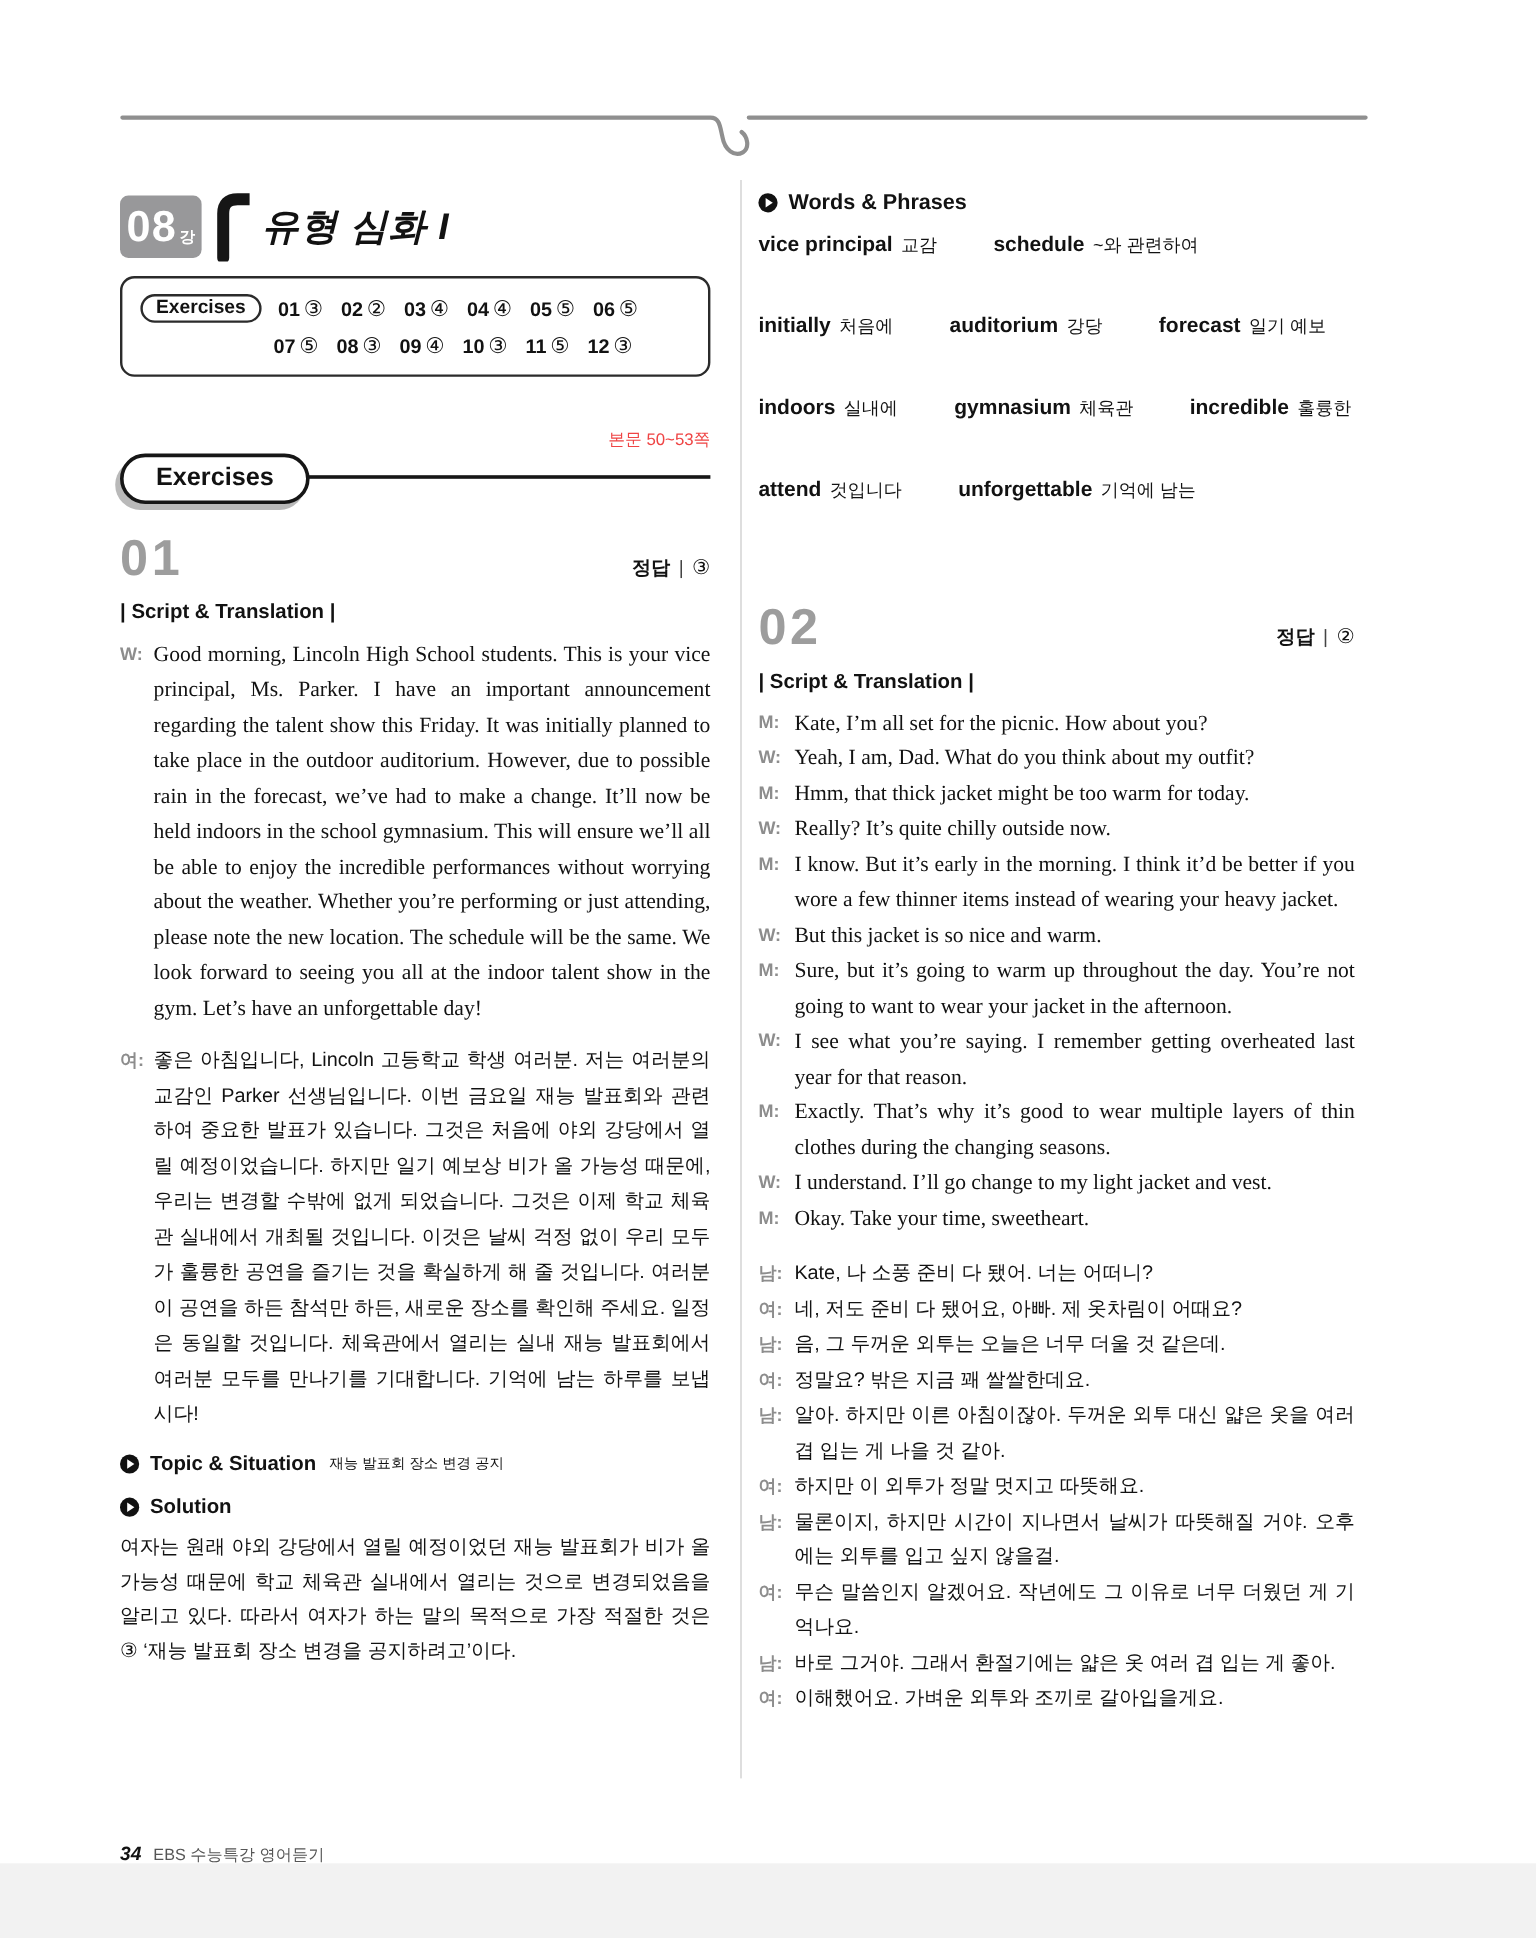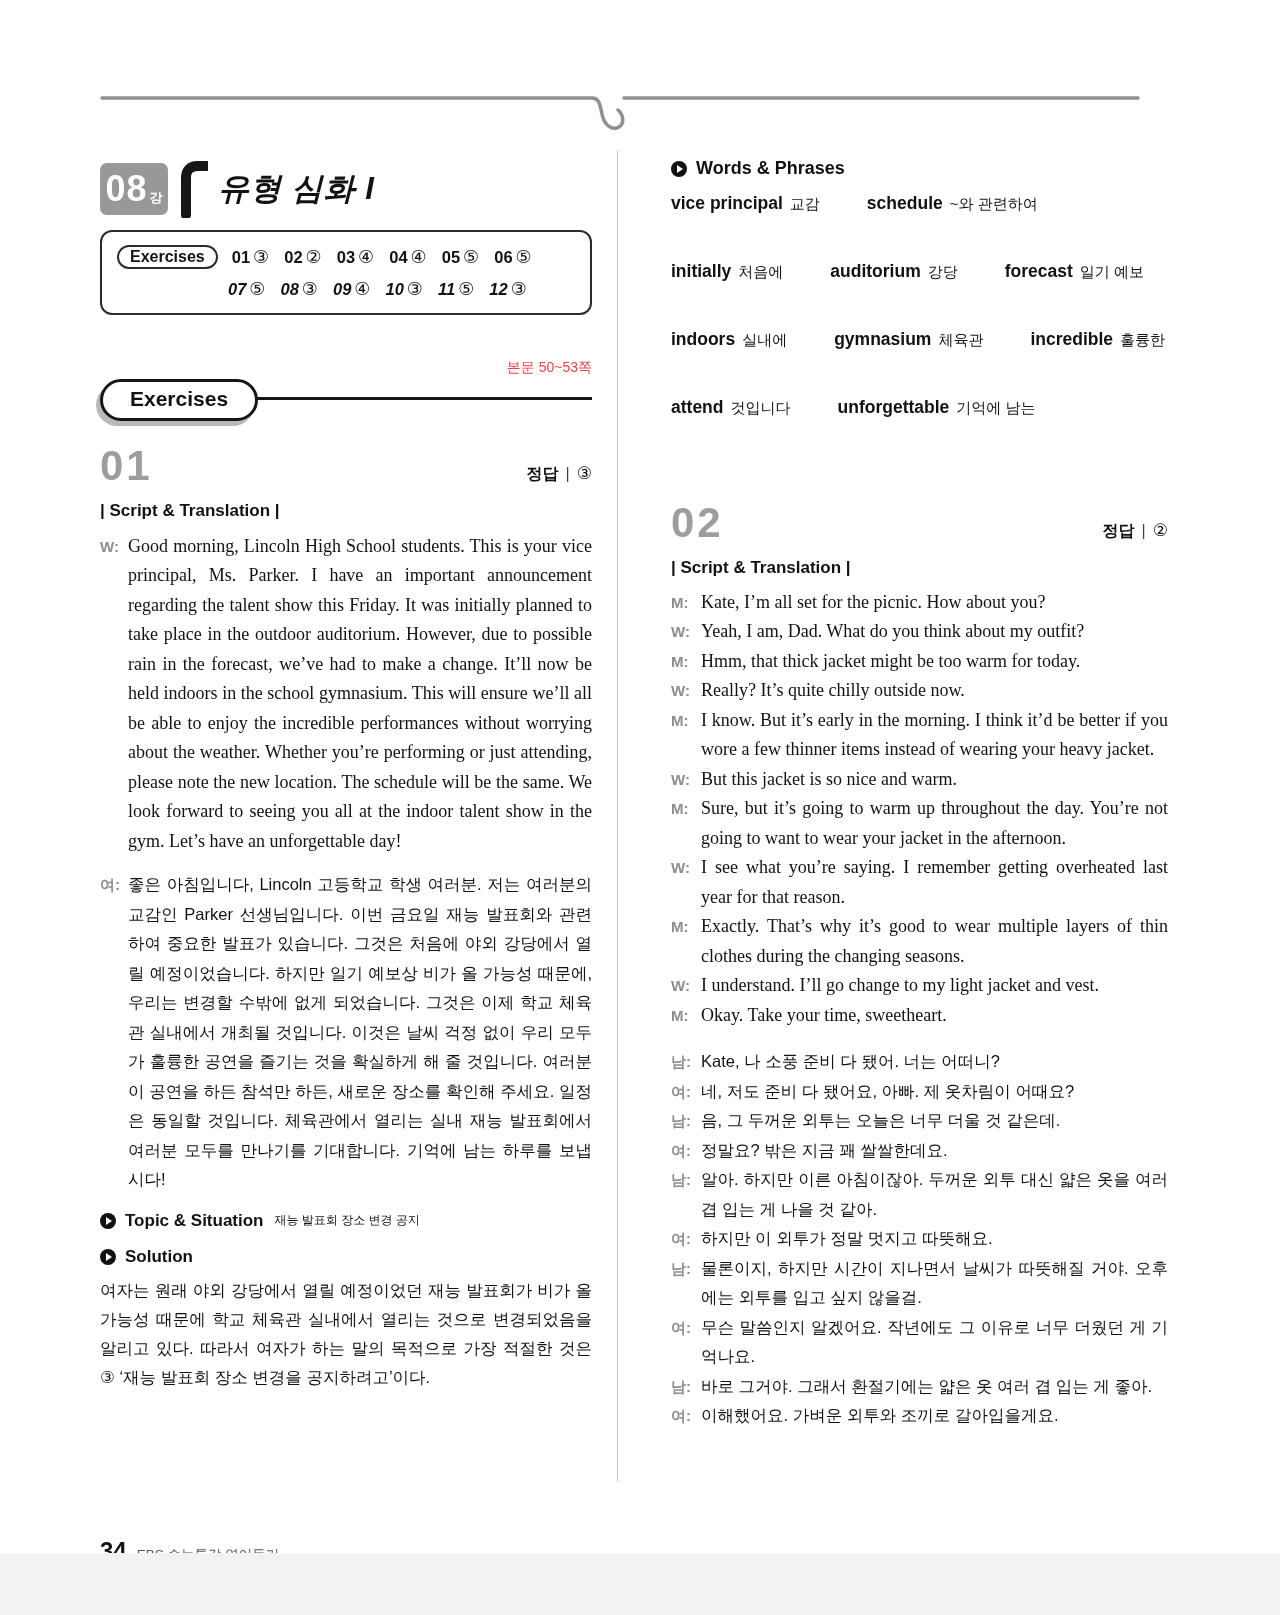--- a/index.html
+++ b/index.html
@@ -7,37 +7,37 @@
     position:relative; width:1280px; height:1553px; background:#ffffff;
     font-family:"Liberation Sans","DejaVu Sans",sans-serif; color:#121212;
     overflow:hidden; margin:0 auto;
   }
   
   .top-rule { position:absolute; left:100px; top:92px; }
   
   .v-divider { position:absolute; left:617px; top:150px; width:1px; height:1332px; background:#c9c9c9; }
 
   .col-left  { position:absolute; left:100px; top:160px; width:492px; }
-  .col-right { position:absolute; left:671px; top:158px; width:497px; }
+  .col-right { position:absolute; left:632px; top:158px; width:497px; }
 
   
   .chapter-head { display:flex; align-items:center; gap:8px; height:58px; }
   .num-box {
     width:68px; height:52px; background:#98989a; border-radius:7px;
     display:flex; align-items:center; justify-content:center; color:#fff;
   }
   .cnum { font-size:36px; font-weight:bold; letter-spacing:1px; line-height:1; }
   .csuf { font-size:13px; font-weight:bold; align-self:flex-end; margin:0 0 8px 2px; }
   .hook { margin-left:4px; }
   .chapter-title { font-size:31px; font-weight:bold; margin-left:2px; letter-spacing:1px;font-style:italic; }
 
   
   .answer-box { margin-top:12px; border:2px solid #2b2b2b; border-radius:12px; padding:13px 15px; }
   .ab-row { display:flex; align-items:center; gap:14px; }
-  .ab-row.row2 { margin-left:111px; margin-top:9px;font-style:italic; }
+  .ab-row.row2 { margin-left:111px; margin-top:9px; }
   .pill-sm {
     border:2px solid #2b2b2b; border-radius:15px; padding:1px 11px;
     font-weight:bold; font-size:16px; white-space:nowrap;
   }
   .answers { display:flex; gap:15px; flex-wrap:nowrap; }
   .ans-item { white-space:nowrap; font-size:16.5px; }
   .ans-item .q { font-weight:bold; }
   .ans-item .a { margin-left:3px; font-size:18px; }
 
   
@@ -90,21 +90,21 @@
   .q2-gap { margin-top:86px; }
 
   .dialog { margin-top:10px; }
   .d-line { position:relative; padding-left:30px; margin:0; text-align:justify; }
   .d-line.en { font-family:"Liberation Serif","DejaVu Serif",serif; font-size:18px; line-height:29.5px; }
   .d-line.ko { font-size:16.5px; line-height:29.5px; }
   .dialog.ko-block { margin-top:17px; }
 
   
   .footer { position:absolute; left:100px; top:1537px; display:flex; align-items:baseline; gap:10px; }
-  .page-num { font-size:24px; font-weight:bold; }
+  .page-num { font-size:16px; font-weight:bold;font-style:italic; }
   .book-title { font-size:13.5px; color:#555; }
 </style>
 </head>
 <body>
 
 <div class="page">
 
   <svg class="top-rule" width="1040" height="48" viewBox="0 0 1040 48">
     <path d="M2 6 H492 C500 6 500 14 502 22 C504 33 512 39 519 35 C525 31 523 22 518 18 M524 6 H1038" fill="none" stroke="#8f8f8f" stroke-width="3.5" stroke-linecap="round"></path>
   </svg>

